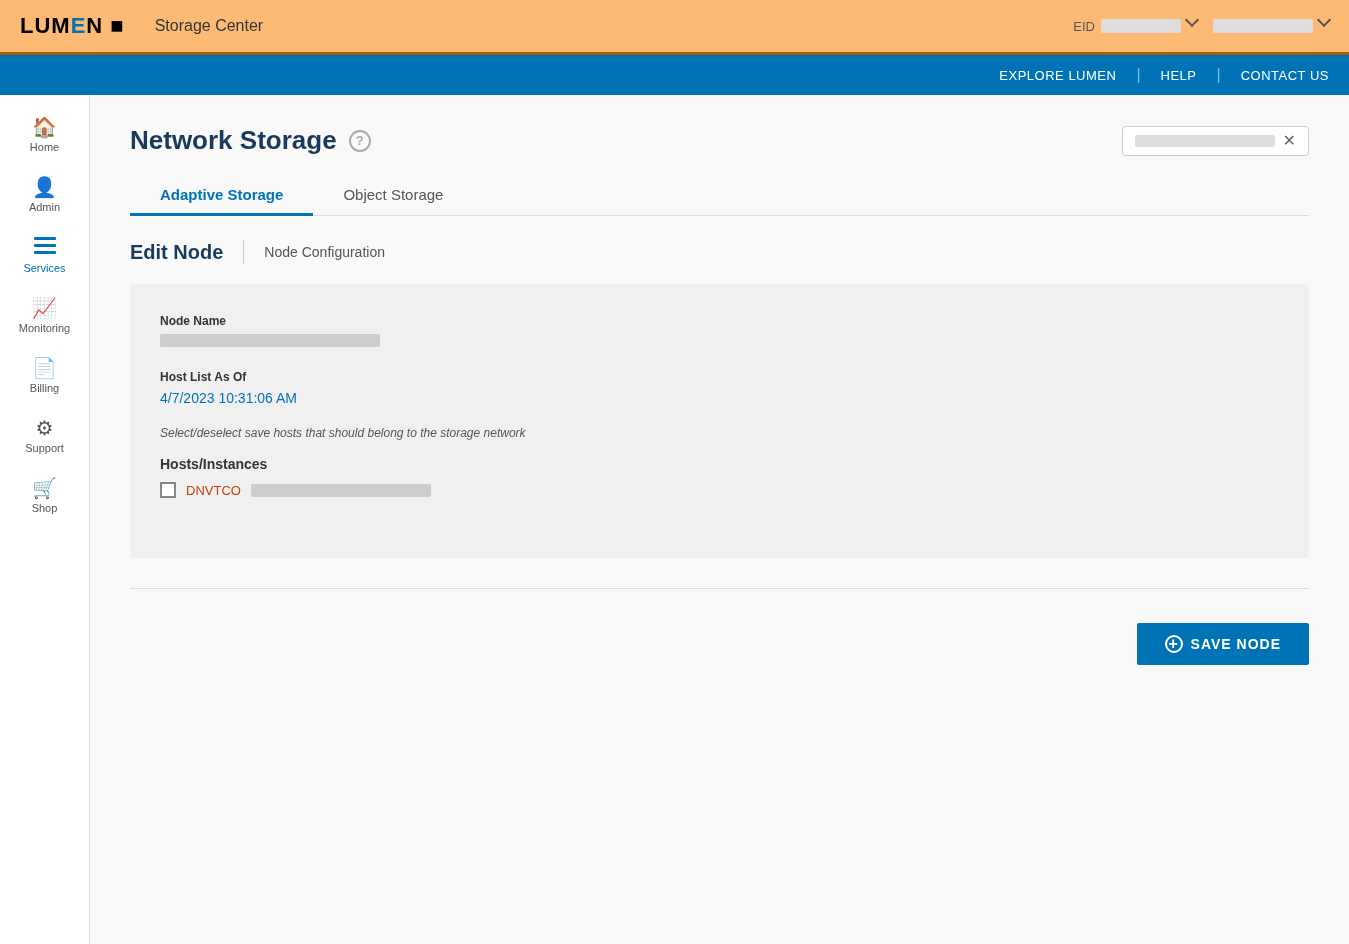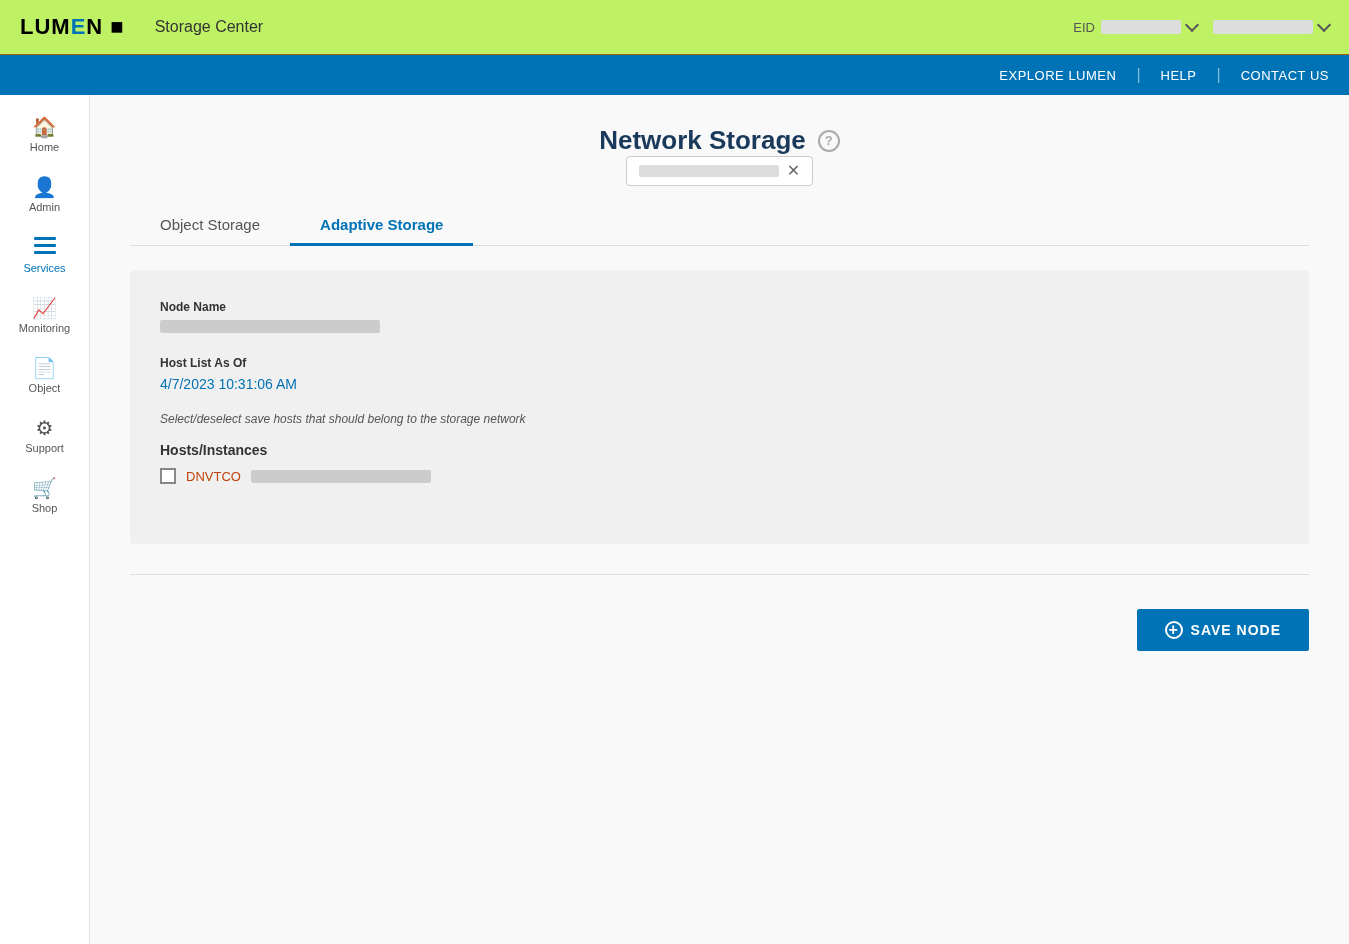--- a/index.html
+++ b/index.html
@@ -3,22 +3,22 @@
   <meta charset="utf-8">
   <style>
     * { box-sizing: border-box; margin: 0; padding: 0; }
     body { font-family: Arial, sans-serif; background: #f5f5f5; color: #333; height: 944px; width: 1349px; overflow: hidden; }
 
     
     .top-header {
       display: flex;
       align-items: center;
       height: 55px;
-      background: #bef264;
-      border-bottom: 1px solid #a16207;
+      background: #fdba74;
+      border-bottom: 3px solid #a16207;
       padding: 0 20px;
     }
     .logo {
       font-size: 22px;
       font-weight: bold;
       letter-spacing: 1px;
       color: #000;
       margin-right: 30px;
     }
     .logo span { color: #0073b6; }
@@ -30,21 +30,20 @@
     .header-right {
       margin-left: auto;
       display: flex;
       align-items: center;
       gap: 16px;
       font-size: 13px;
       color: #555;
     }
     .eid-section {
       display: flex;
-      align-items: center;
       gap: 6px;
     }
     .eid-label { font-size: 13px; color: #555; }
     .eid-value {
       background: #ddd;
       height: 14px;
       width: 80px;
       border-radius: 2px;
       display: inline-block;
     }
@@ -131,21 +130,20 @@
       background: #f9f9f9;
       overflow-y: auto;
     }
 
     
     .page-header {
       display: flex;
       align-items: center;
       justify-content: space-between;
       margin-bottom: 20px;
-      flex-direction: column;
     }
     .page-title-row {
       display: flex;
       align-items: center;
       gap: 12px;
     }
     .page-title {
       font-size: 26px;
       font-weight: bold;
       color: #1a3a5c;
@@ -397,21 +395,21 @@
         </svg>
       </span>
       <span class="sidebar-label">Services</span>
     </div>
     <div class="sidebar-item">
       <span class="sidebar-icon">📈</span>
       <span class="sidebar-label">Monitoring</span>
     </div>
     <div class="sidebar-item">
       <span class="sidebar-icon">📄</span>
-      <span class="sidebar-label">Object</span>
+      <span class="sidebar-label">Billing</span>
     </div>
     <div class="sidebar-item">
       <span class="sidebar-icon">⚙</span>
       <span class="sidebar-label">Support</span>
     </div>
     <div class="sidebar-item">
       <span class="sidebar-icon">🛒</span>
       <span class="sidebar-label">Shop</span>
     </div>
   </nav>
@@ -425,28 +423,33 @@
           <span>?</span>
         </div>
       </div>
       <div class="search-badge">
         <span class="search-badge-text"></span>
         <span class="close-x">✕</span>
       </div>
     </div>
 
     <div class="tabs">
+      <div class="tab active">
+        <span>Adaptive Storage</span>
+      </div>
       <div class="tab">
         <span>Object Storage</span>
       </div>
-      <div class="tab active">
-        <span>Adaptive Storage</span>
-      </div>
-    </div>
-
+    </div>
+
+    <div class="section-header">
+      <h2 class="section-title">Edit Node</h2>
+      <div class="section-separator"></div>
+      <span class="section-subtitle">Node Configuration</span>
+    </div>
 
     <div class="form-card">
 
       <div class="form-field-group">
         <div class="field-label">Node Name</div>
         <div class="field-value">
           <span class="field-value-blurred"></span>
         </div>
       </div>
 

